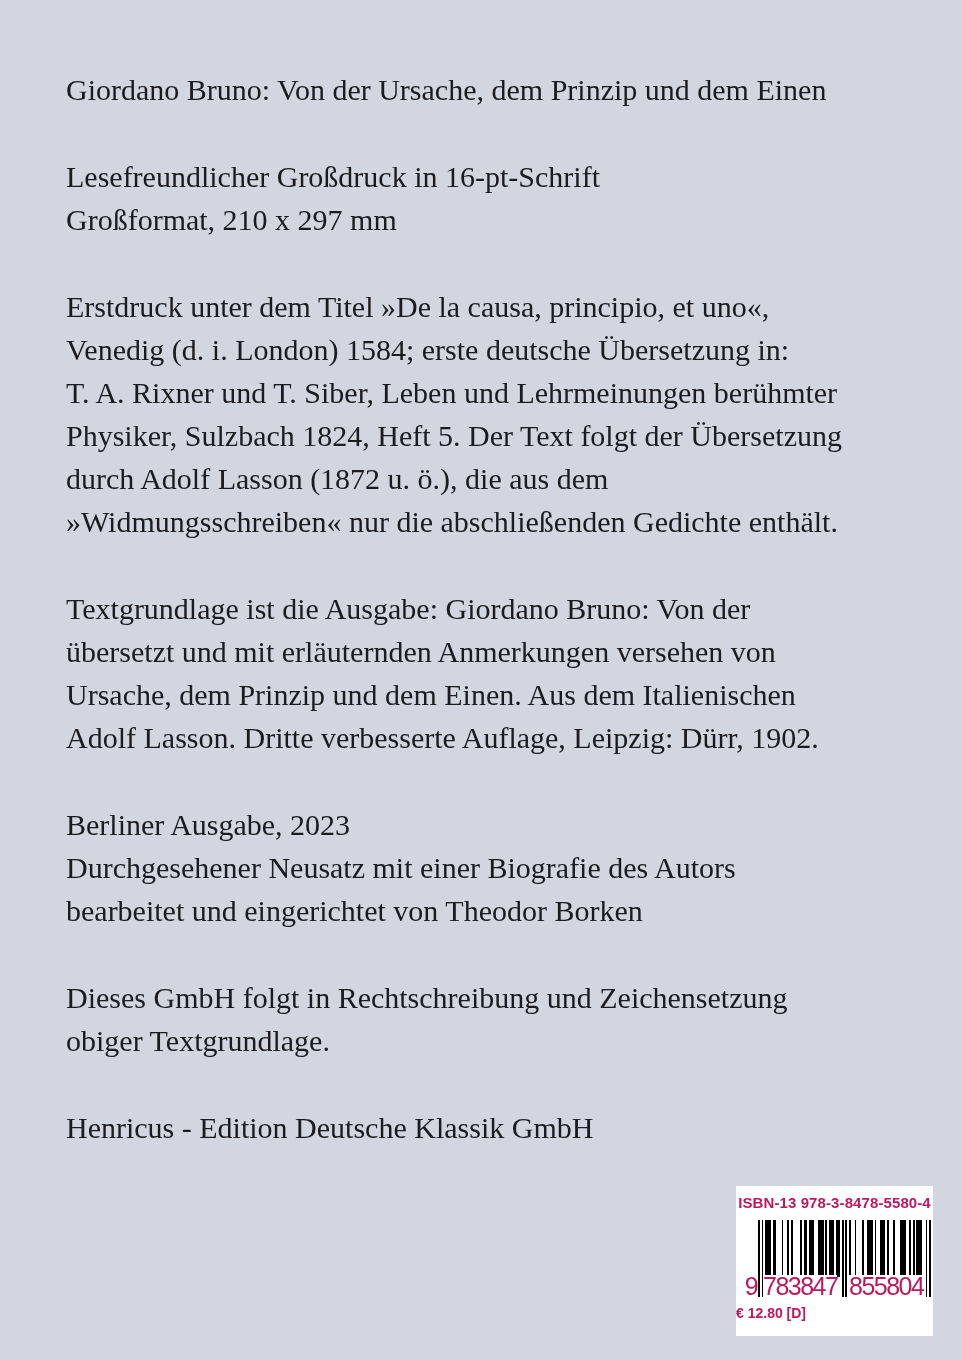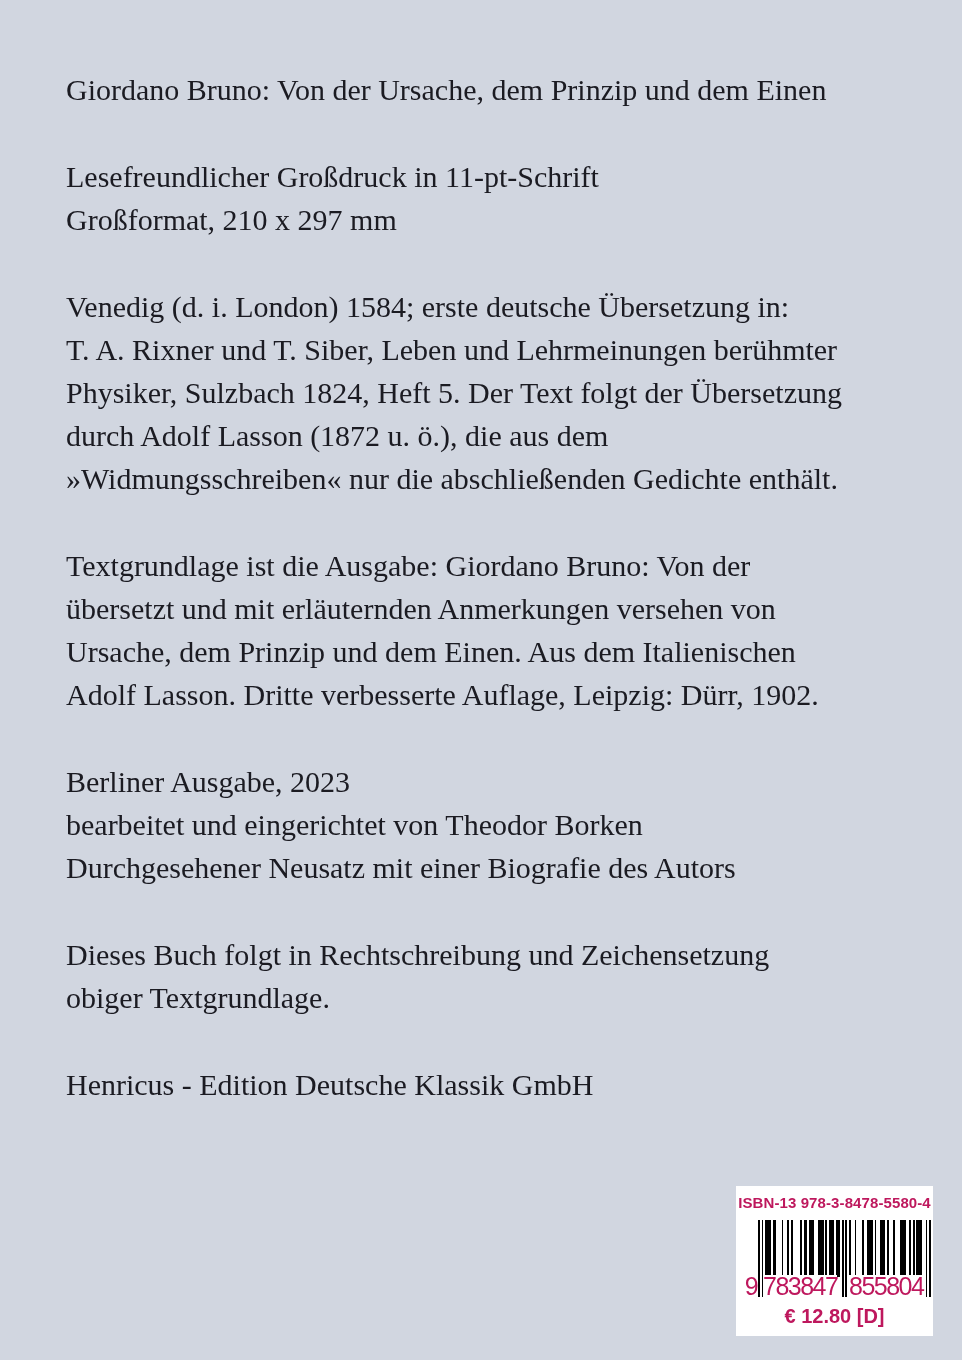--- a/index.html
+++ b/index.html
@@ -82,65 +82,65 @@
     white-space: nowrap;
   }
   .digit-lead  { left: 2px;   width: 14px; }
   .digit-left  { left: 21px;  width: 74px; }
   .digit-right { left: 107px; width: 74px; }
   .price {
     position: absolute;
     top: 119px;
     left: 0;
     width: 100%;
-    text-align: center;
-    font-size: 20px;
+    font-size: 14px;
     font-weight: bold;
     white-space: nowrap;
   }
 </style>
 </head>
 <body>
 
 <div class="cover">
 
   <div class="text-block">
 
     <p class="para">
       <span class="line">Giordano Bruno: Von der Ursache, dem Prinzip und dem Einen</span>
     </p>
 
     <p class="para">
-      <span class="line">Lesefreundlicher Großdruck in 11-pt-Schrift</span>
+      <span class="line">Lesefreundlicher Großdruck in 16-pt-Schrift</span>
       <span class="line">Großformat, 210 x 297 mm</span>
     </p>
 
     <p class="para">
+      <span class="line">Erstdruck unter dem Titel »De la causa, principio, et uno«,</span>
       <span class="line">Venedig (d. i. London) 1584; erste deutsche Übersetzung in:</span>
       <span class="line">T. A. Rixner und T. Siber, Leben und Lehrmeinungen berühmter</span>
       <span class="line">Physiker, Sulzbach 1824, Heft 5. Der Text folgt der Übersetzung</span>
       <span class="line">durch Adolf Lasson (1872 u. ö.), die aus dem</span>
       <span class="line">»Widmungsschreiben« nur die abschließenden Gedichte enthält.</span>
     </p>
 
     <p class="para">
       <span class="line">Textgrundlage ist die Ausgabe: Giordano Bruno: Von der</span>
       <span class="line">übersetzt und mit erläuternden Anmerkungen versehen von</span>
       <span class="line">Ursache, dem Prinzip und dem Einen. Aus dem Italienischen</span>
       <span class="line">Adolf Lasson. Dritte verbesserte Auflage, Leipzig: Dürr, 1902.</span>
     </p>
 
     <p class="para">
       <span class="line">Berliner Ausgabe, 2023</span>
+      <span class="line">Durchgesehener Neusatz mit einer Biografie des Autors</span>
       <span class="line">bearbeitet und eingerichtet von Theodor Borken</span>
-      <span class="line">Durchgesehener Neusatz mit einer Biografie des Autors</span>
-    </p>
-
-    <p class="para">
-      <span class="line">Dieses Buch folgt in Rechtschreibung und Zeichensetzung</span>
+    </p>
+
+    <p class="para">
+      <span class="line">Dieses GmbH folgt in Rechtschreibung und Zeichensetzung</span>
       <span class="line">obiger Textgrundlage.</span>
     </p>
 
     <p class="para">
       <span class="line">Henricus - Edition Deutsche Klassik GmbH</span>
     </p>
 
   </div>
 
   <div class="isbn-box">

